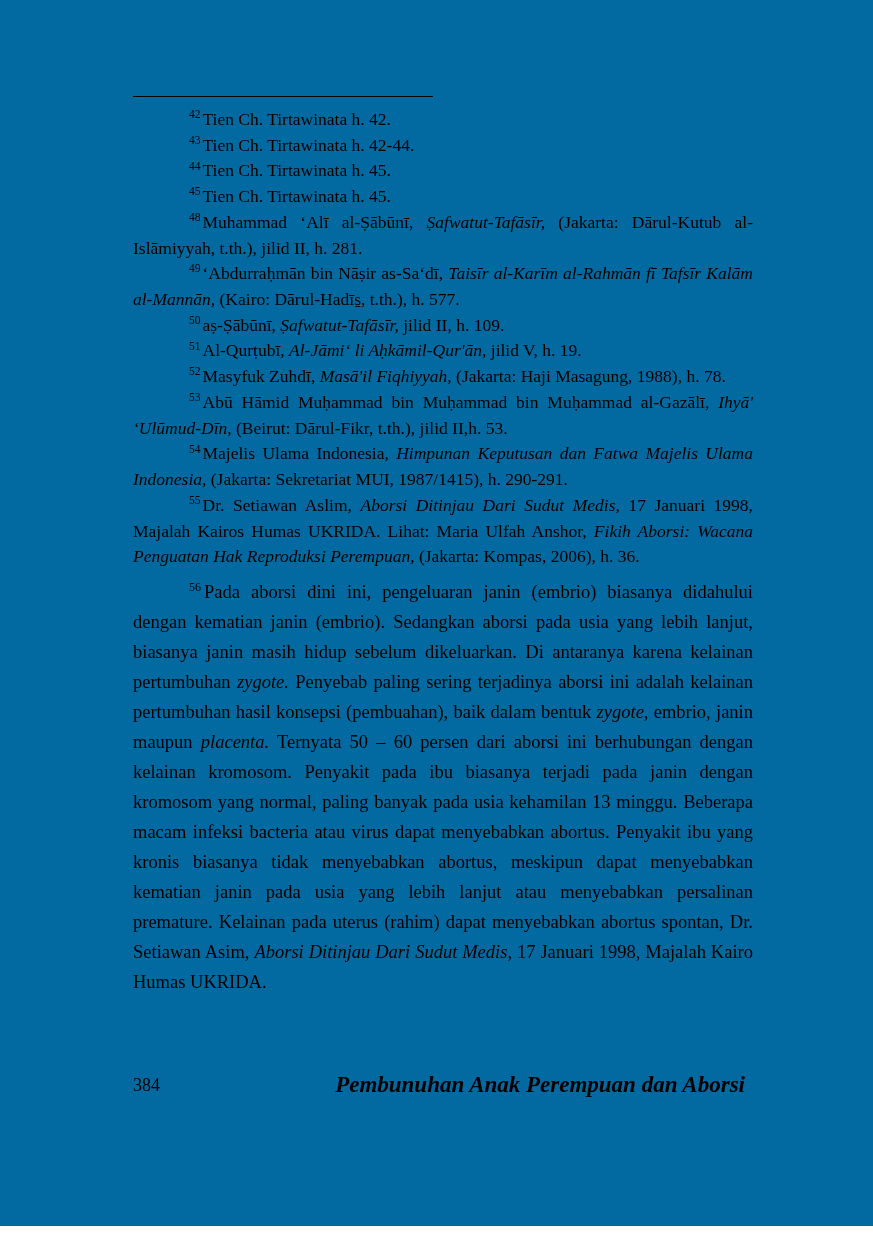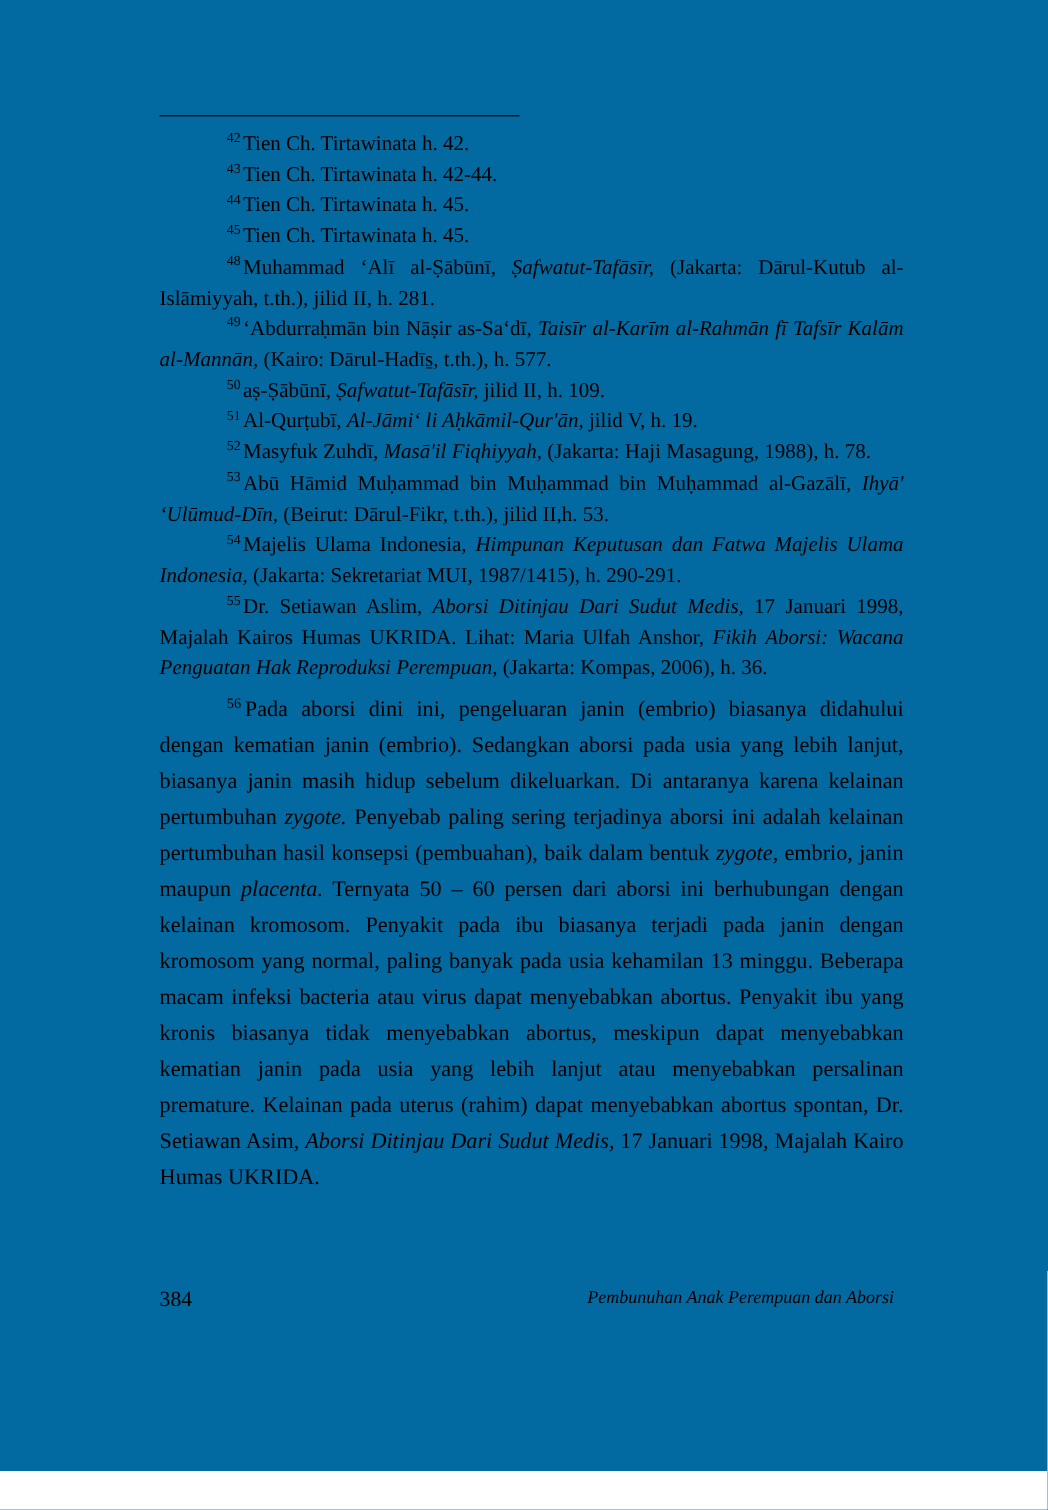--- a/index.html
+++ b/index.html
@@ -70,24 +70,25 @@
     display: flex;
     align-items: center;
     gap: 34px;
   }
   .folio {
     font-size: 18px;
     font-family: "Liberation Serif", "DejaVu Serif", serif;
   }
   .running-title {
     margin-left: auto;
-    font-size: 15px;
+    font-size: 23px;
     font-style: italic;
     font-family: "Liberation Serif", "DejaVu Serif", serif;
     padding-right: 8px;
+    font-weight: bold;
   }
 </style>
 </head>
 <body>
 
 <div class="page">
 
   <div class="content">
 
     <div class="rule"></div>

